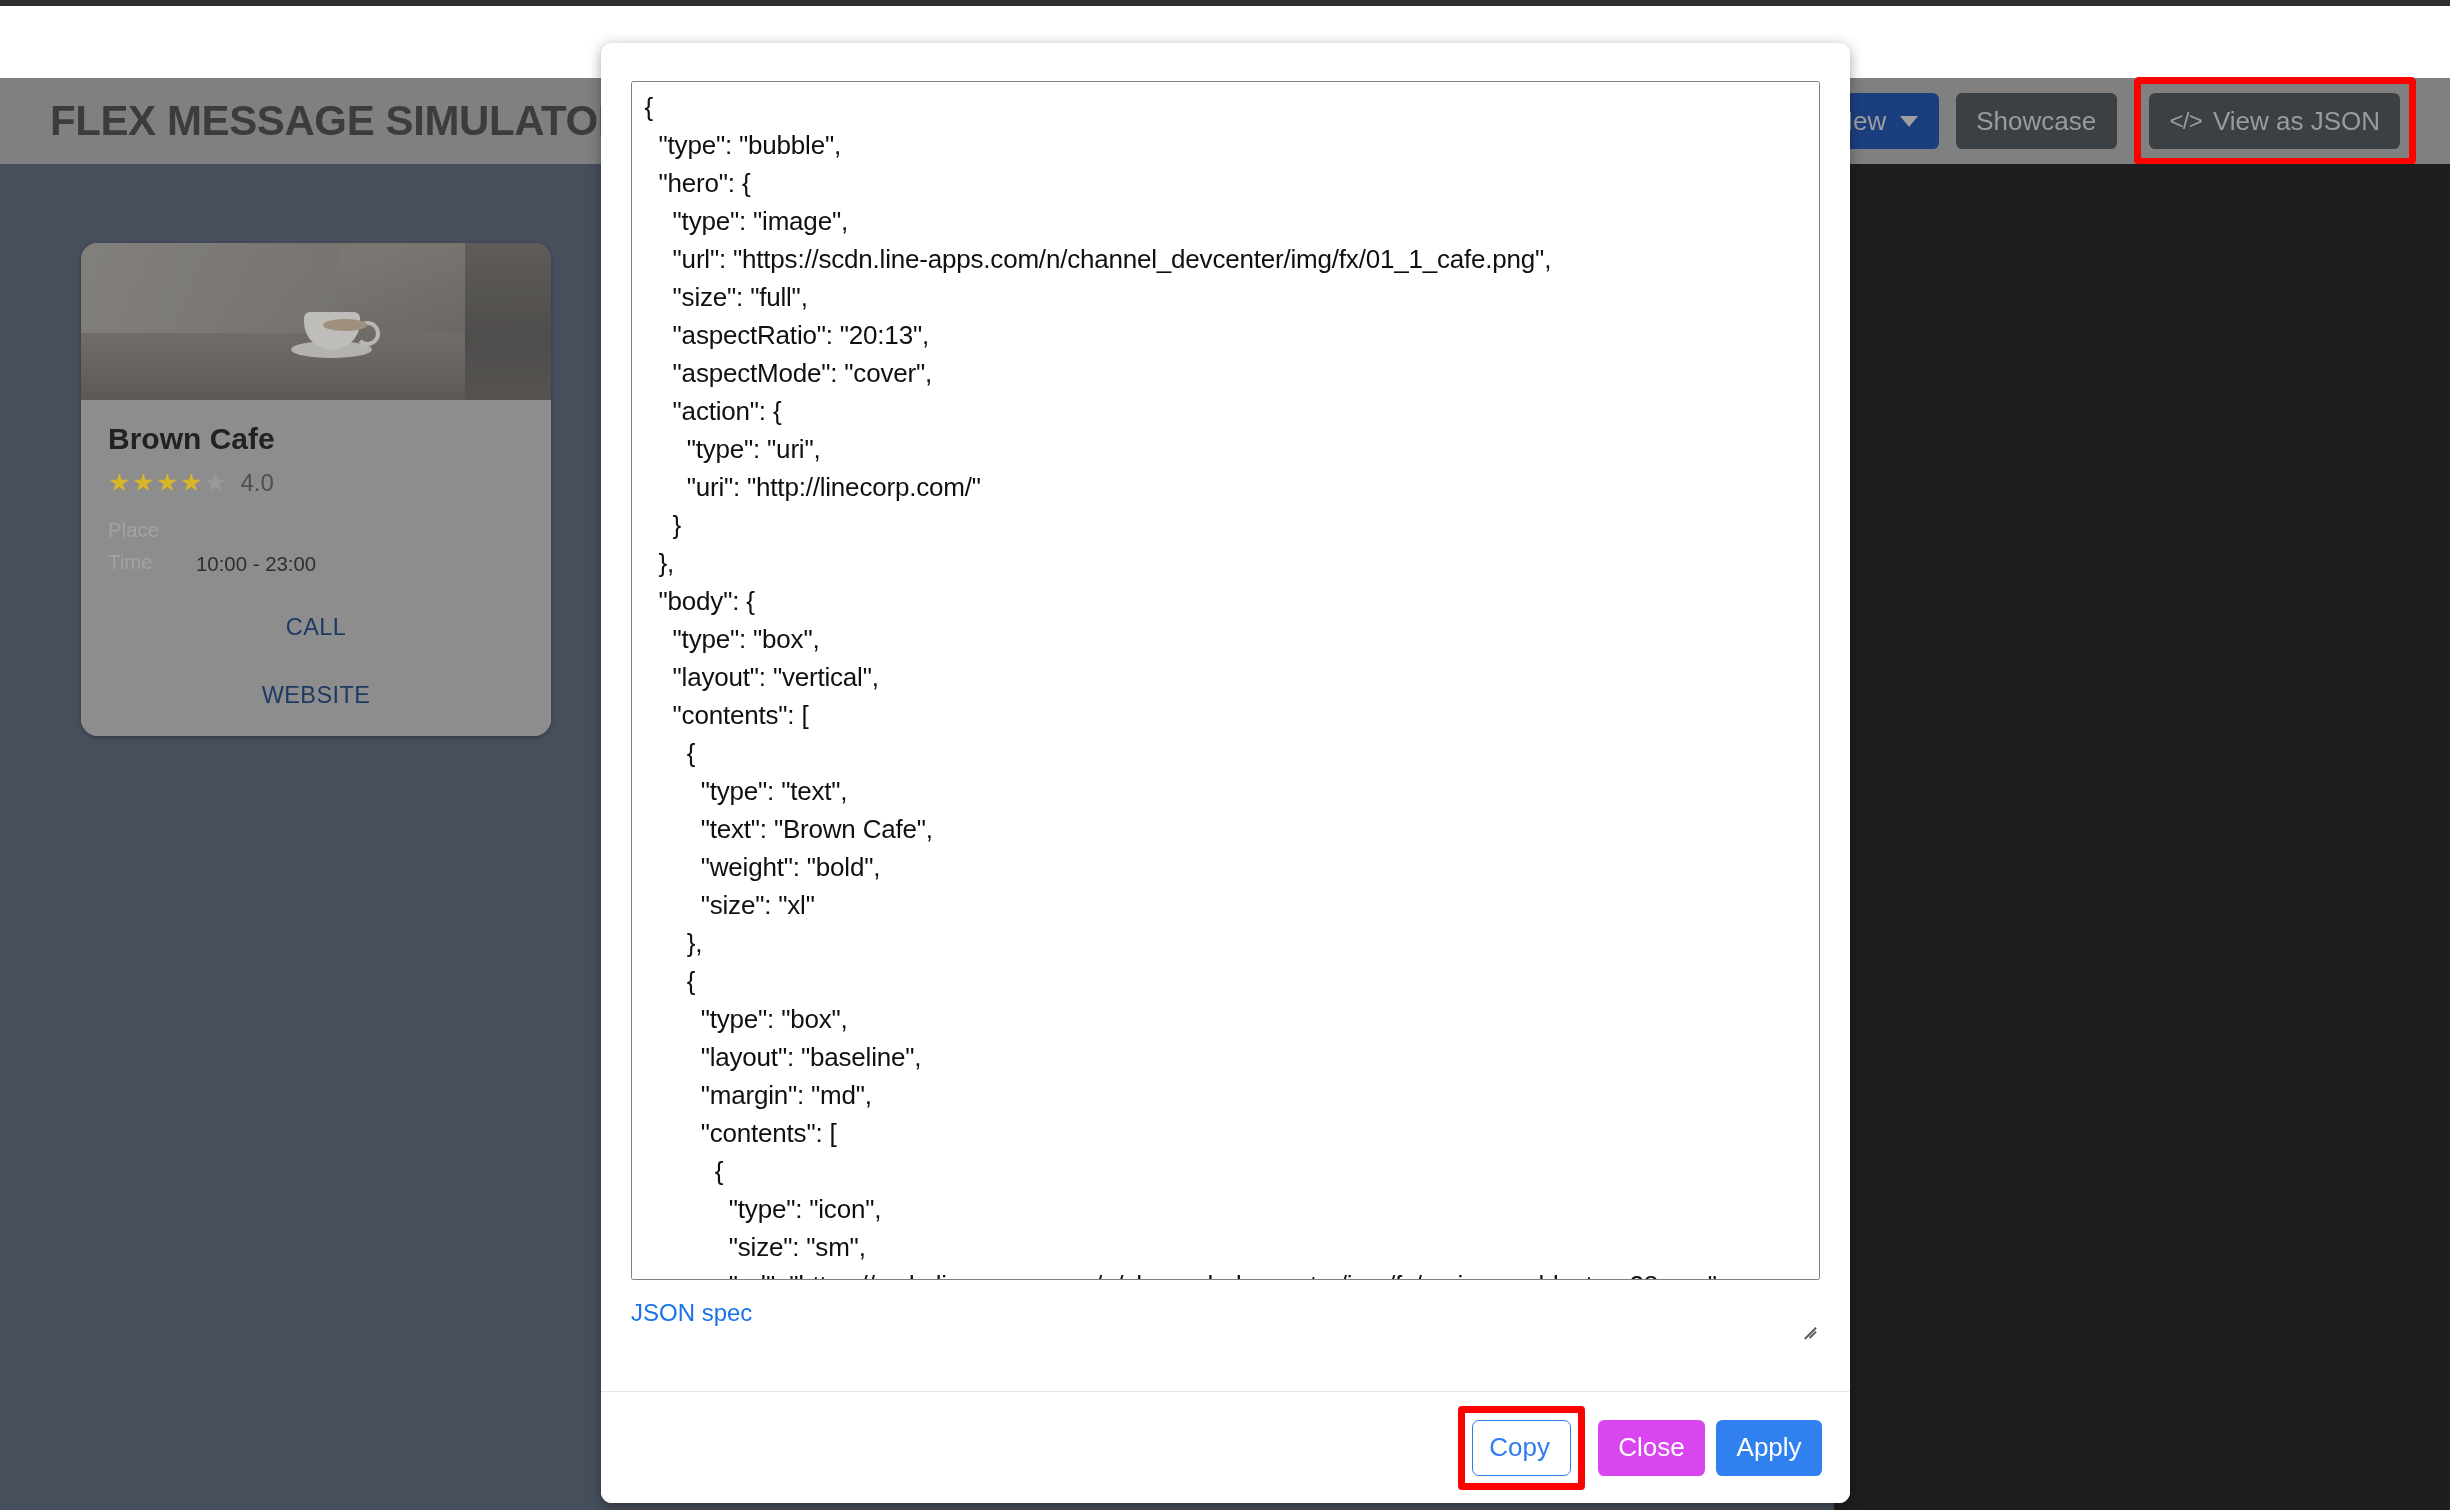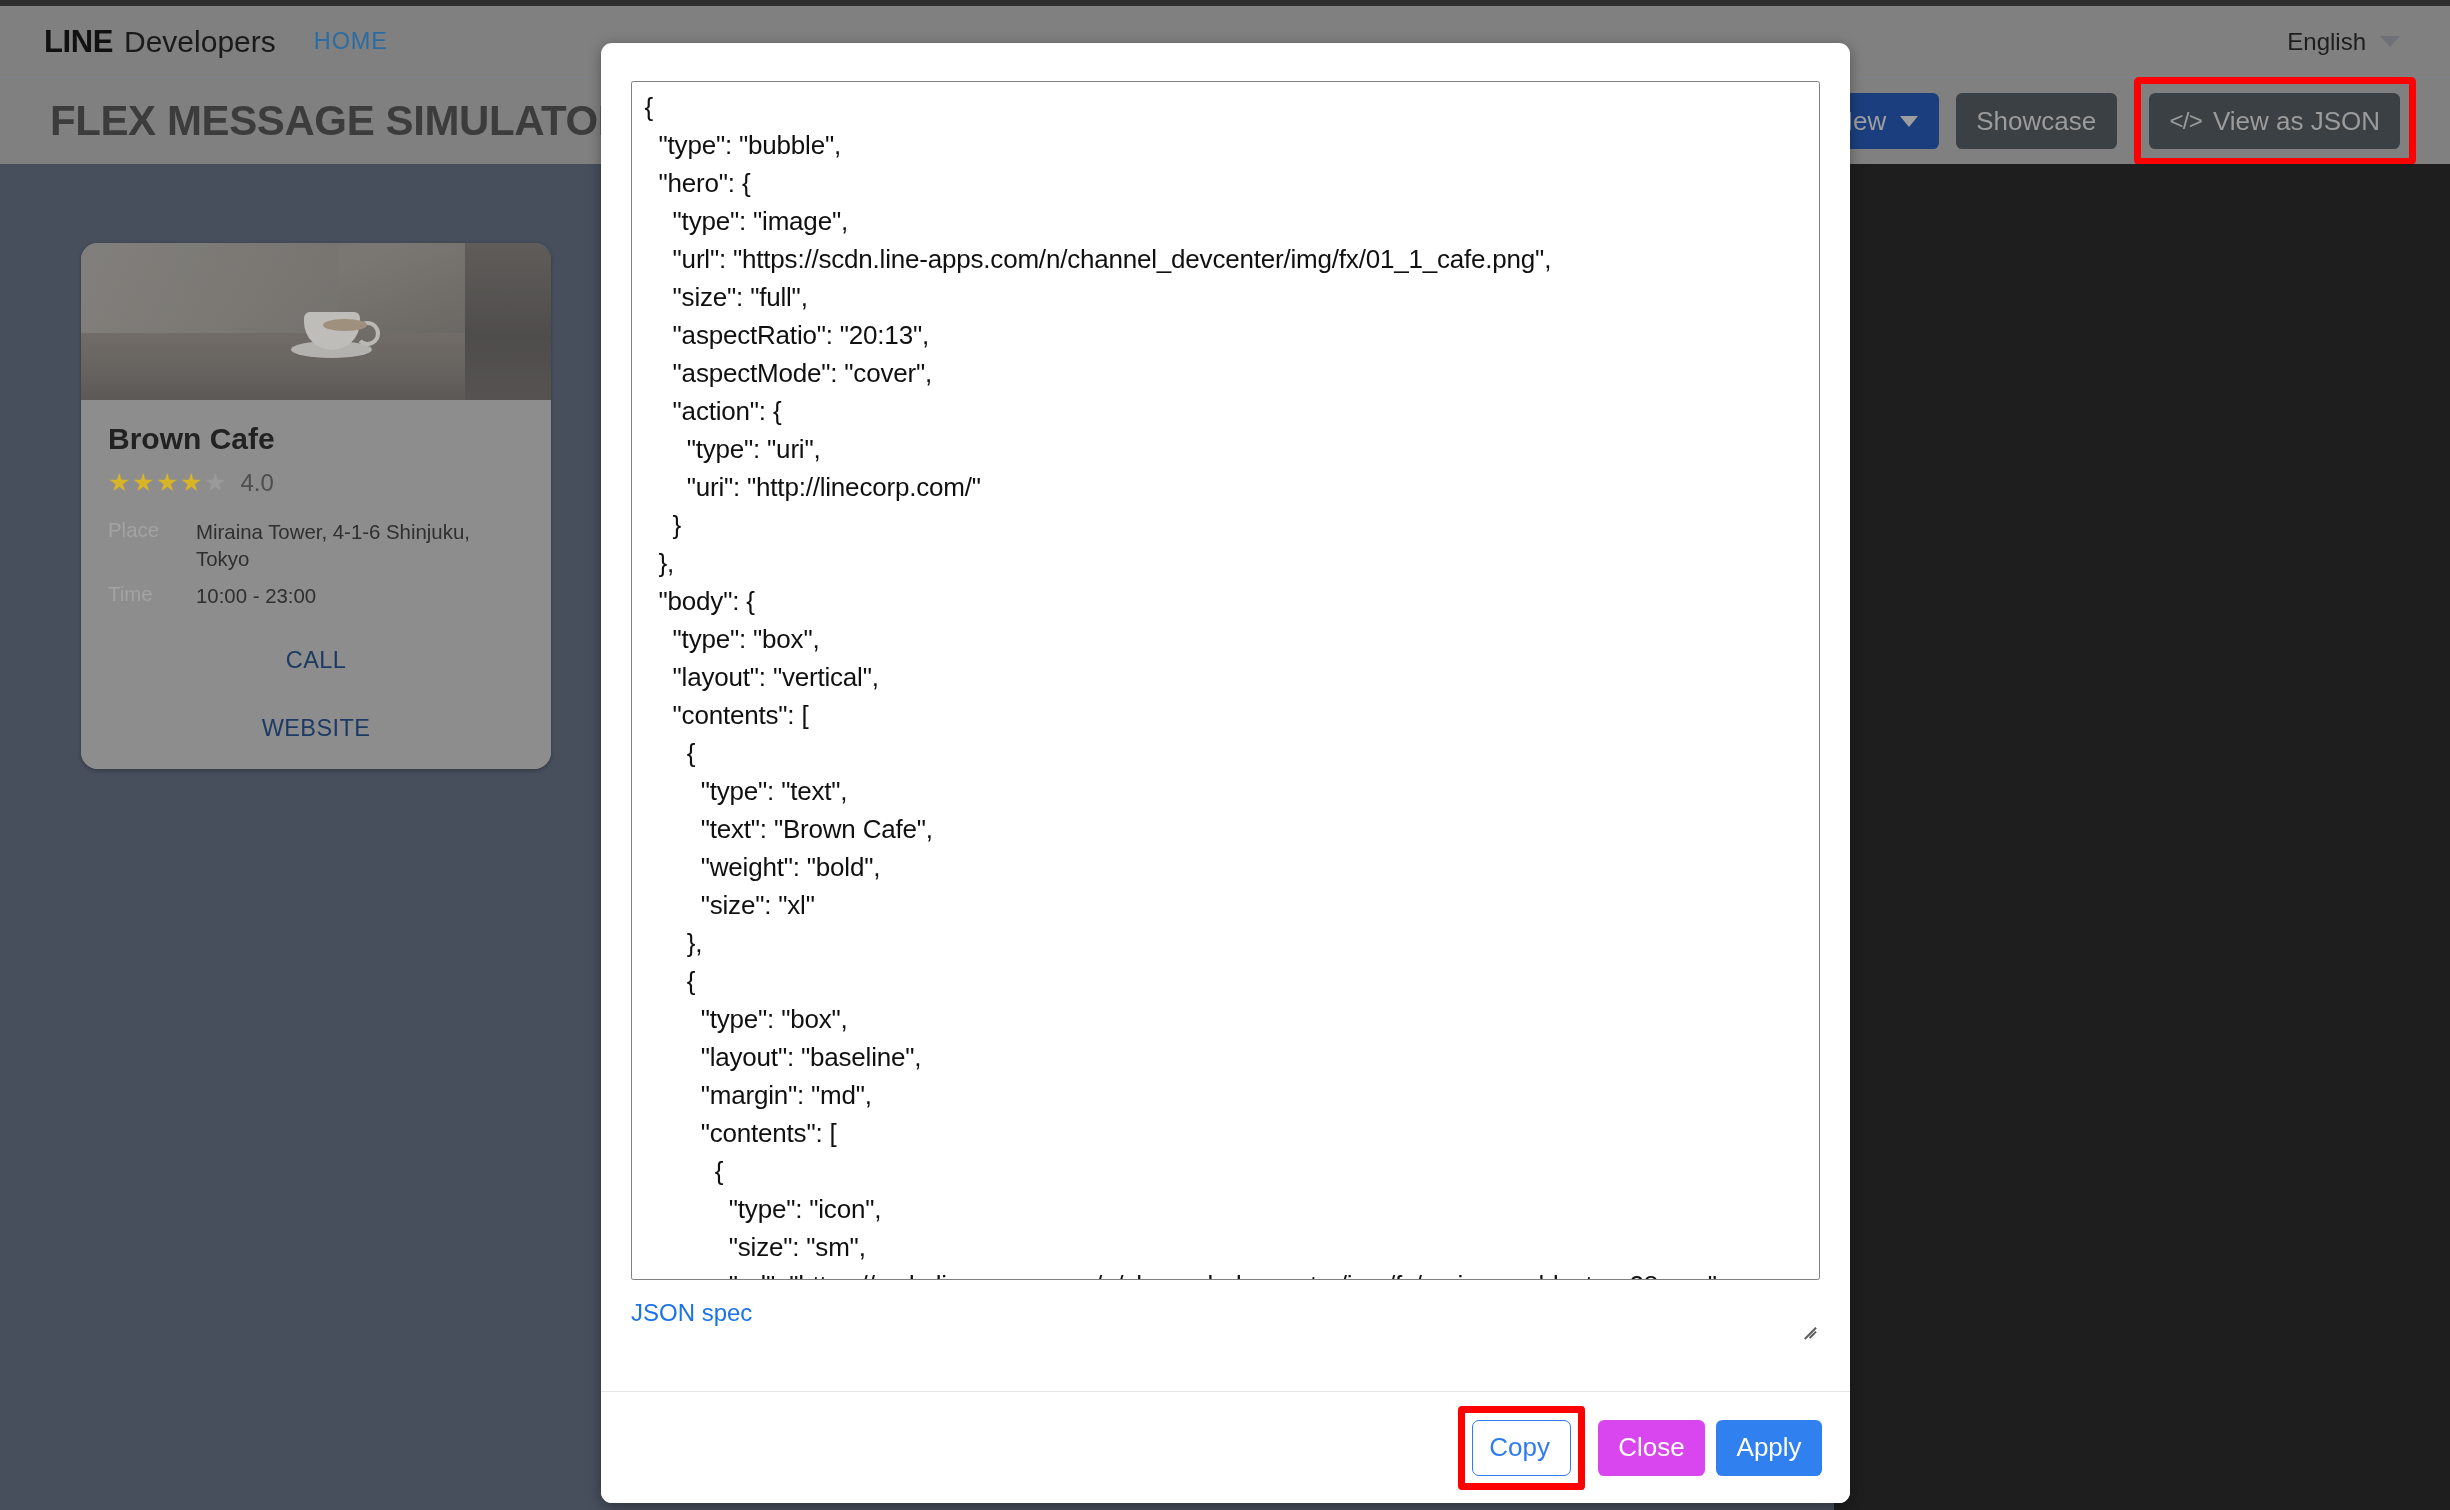--- a/index.html
+++ b/index.html
@@ -411,31 +411,20 @@
     color: #ffffff;
   }
 </style>
 </head>
 <body>
 
 <div id="app">
 
   <div class="top-strip"></div>
 
-  <div class="navbar">
-    <div class="brand">
-      <span class="brand-line">LINE</span>
-      <span class="brand-dev">Developers</span>
-    </div>
-    <span class="nav-link">HOME</span>
-    <div class="nav-right">
-      <span>English</span>
-      <span class="caret-down"></span>
-    </div>
-  </div>
 
   <div class="sim-header">
     <div class="sim-title">FLEX MESSAGE SIMULATOR</div>
     <div class="sim-actions">
       <button class="btn btn-new">
         <span>New</span>
         <span class="tri"></span>
       </button>
       <button class="btn btn-dark">Showcase</button>
       <span class="btn-json-wrap">
@@ -471,21 +460,20 @@
           <span class="star-on">★</span>
           <span class="star-on">★</span>
           <span class="star-on">★</span>
           <span class="star-on">★</span>
           <span class="star-off">★</span>
         </div>
         <span class="rating-num">4.0</span>
       </div>
       <div class="info-row">
         <div class="info-label">Place</div>
-        <div class="info-value">Miraina Tower, 4-1-6 Shinjuku, Tokyo</div>
       </div>
       <div class="info-row">
         <div class="info-label">Time</div>
         <div class="info-value">10:00 - 23:00</div>
       </div>
       <div class="bubble-actions">
         <span class="bubble-action">CALL</span>
         <span class="bubble-action">WEBSITE</span>
       </div>
     </div>

